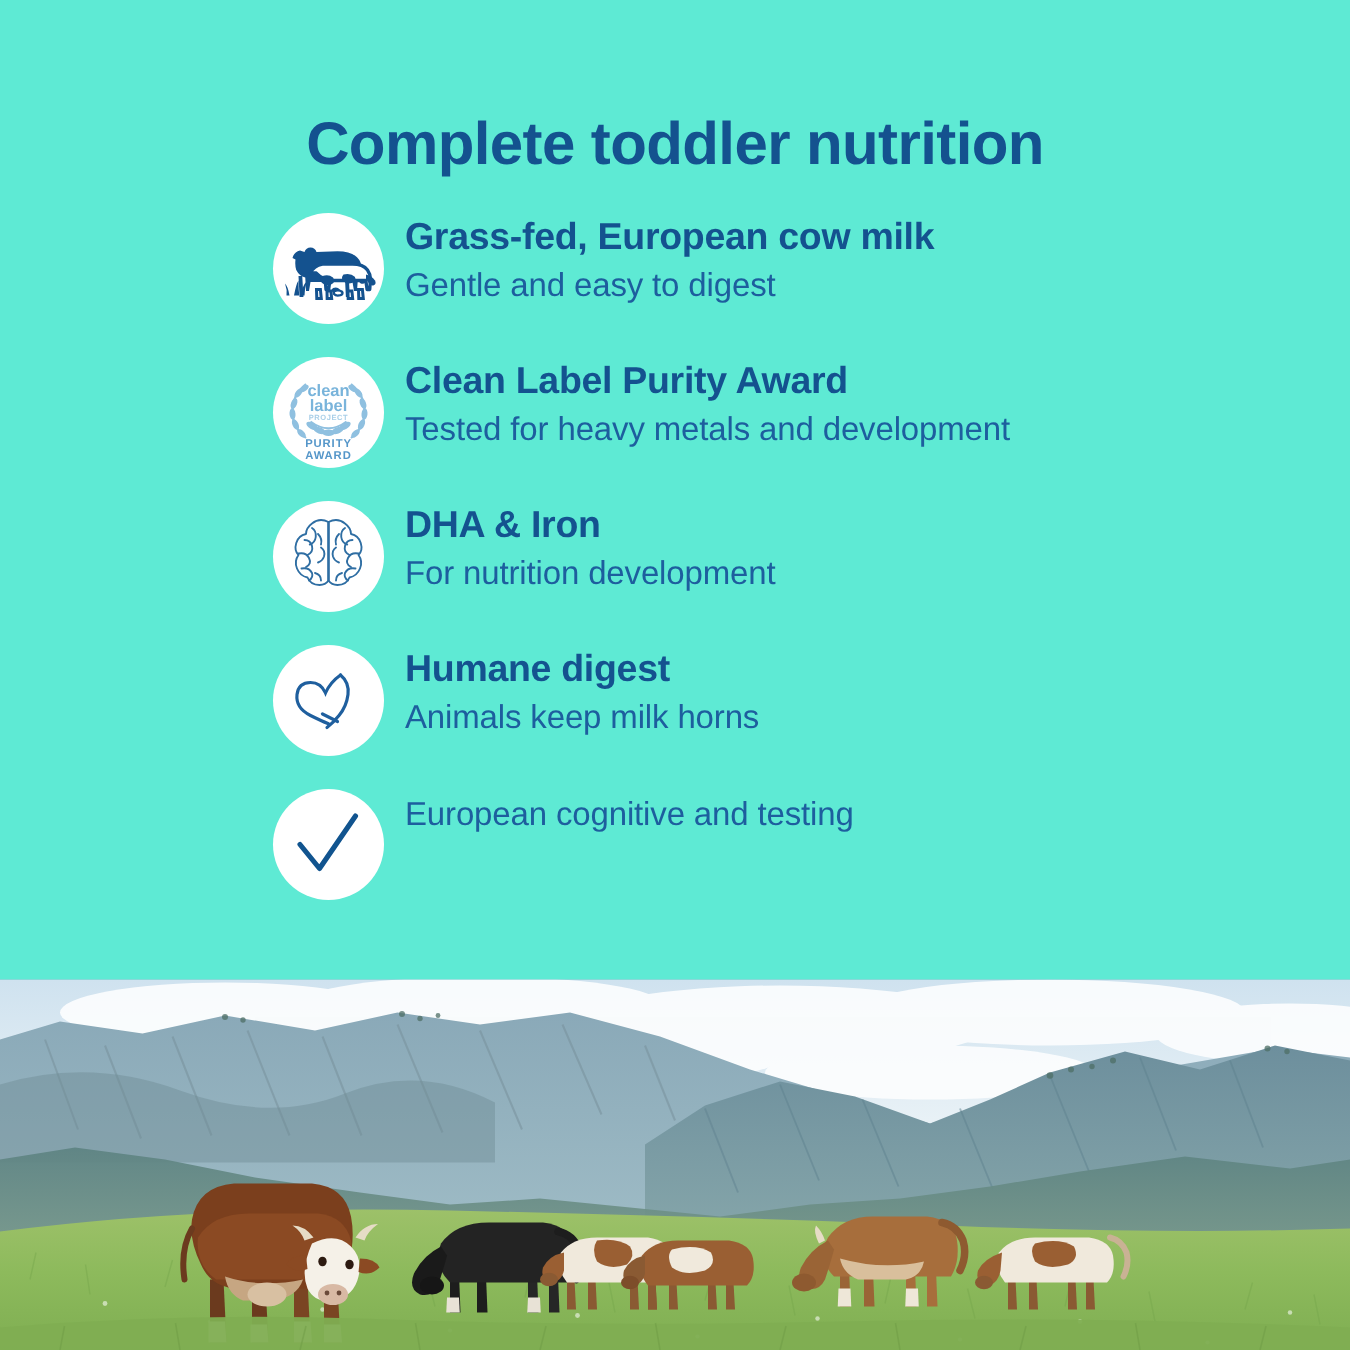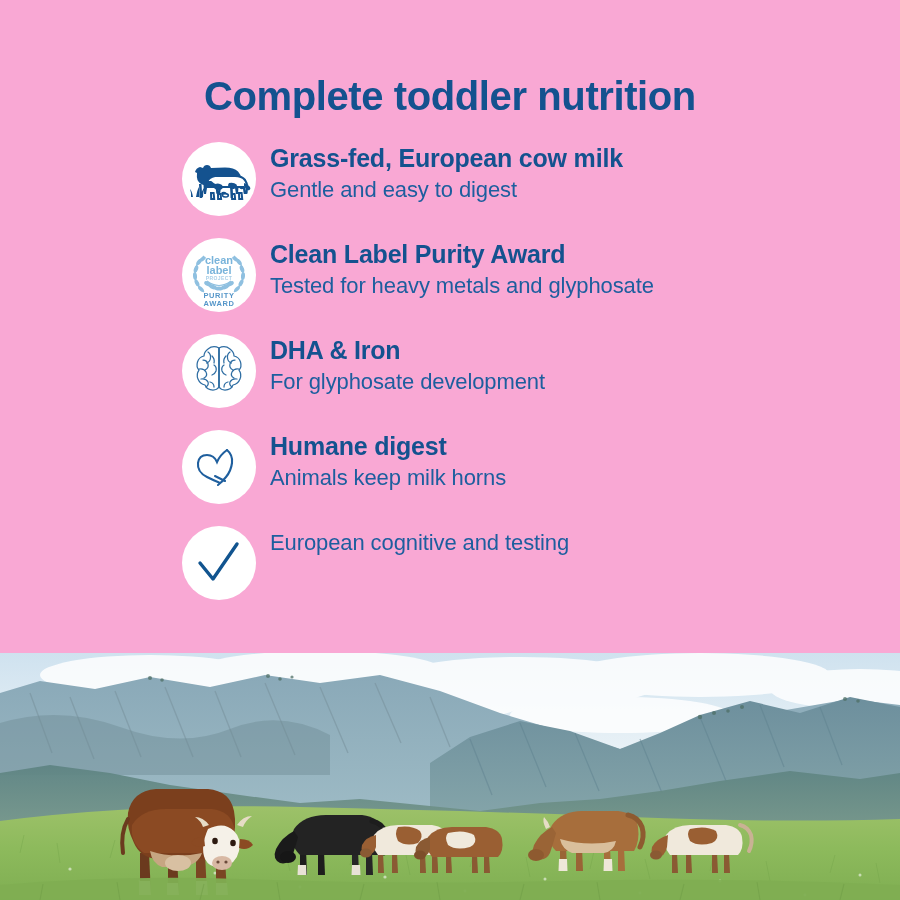--- a/index.html
+++ b/index.html
@@ -2,21 +2,21 @@
 <html><head>
 <meta charset="utf-8">
 <style>
   * { margin:0; padding:0; box-sizing:border-box; }
   html,body { width:900px; height:900px; }
   body {
     font-family:"Liberation Sans", sans-serif;
     background:#c6dff2;
     overflow:hidden;
   }
-  .page { position:relative; width:900px; height:713px; background:#f9a8d4; }
+  .page { position:relative; width:900px; height:713px; background:#5eead4; }
 
   
   .headline {
     position:absolute; top:73px; left:0; width:900px;
     text-align:center;
     font-size:40px; font-weight:bold; letter-spacing:-0.4px;
     color:#14528f;
     line-height:1.15;
   }
 
@@ -137,21 +137,21 @@
 
           <text x="37" y="26" text-anchor="middle" font-family="Liberation Sans, sans-serif" font-size="11" font-weight="bold" fill="#79b4db">clean</text>
           <text x="37" y="36" text-anchor="middle" font-family="Liberation Sans, sans-serif" font-size="11" font-weight="bold" fill="#79b4db">label</text>
           <text x="37" y="42" text-anchor="middle" font-family="Liberation Sans, sans-serif" font-size="5" font-weight="bold" letter-spacing="0.4" fill="#a9cfe8">PROJECT</text>
           <text x="37" y="60" text-anchor="middle" font-family="Liberation Sans, sans-serif" font-size="7.5" font-weight="bold" letter-spacing="0.6" fill="#5596c9">PURITY</text>
           <text x="37" y="68" text-anchor="middle" font-family="Liberation Sans, sans-serif" font-size="7.5" font-weight="bold" letter-spacing="0.6" fill="#5596c9">AWARD</text>
         </svg>
       </div>
       <div class="ftext">
         <div class="ftitle">Clean Label Purity Award</div>
-        <div class="fsub">Tested for heavy metals and glyphosate</div>
+        <div class="fsub">Tested for heavy metals and development</div>
       </div>
     </div>
 
     <div class="feature">
       <div class="badge">
         <svg width="74" height="74" viewBox="0 0 74 74" aria-hidden="true">
           <g fill="none" stroke="#2f6ea3" stroke-width="1.25" stroke-linecap="round" stroke-linejoin="round">
 
             <path d="M37 14 q-6-3-11 1 q-4 3-4 7 q-5 1-6.5 6 q-1.5 5 1.5 8 q-3 4-1 9 q2 5 7 6 q2 5 8 5 q4 0 6-3z"></path>
             <path d="M37 14 q6-3 11 1 q4 3 4 7 q5 1 6.5 6 q1.5 5-1.5 8 q3 4 1 9 q-2 5-7 6 q-2 5-8 5 q-4 0-6-3z"></path>
@@ -171,21 +171,21 @@
             <path d="M57 35 q-5-1-7 3 q-2 4 2 6"></path>
             <path d="M55 45 q-5-1-7 3 q-1 3 2 5"></path>
             <path d="M46 48 q-4 1-4 5"></path>
             <path d="M44 22 q-3 3-2 7"></path>
             <path d="M42 31 q-3 2-2 6 q1 3 4 4"></path>
           </g>
         </svg>
       </div>
       <div class="ftext">
         <div class="ftitle">DHA &amp; Iron</div>
-        <div class="fsub">For glyphosate development</div>
+        <div class="fsub">For nutrition development</div>
       </div>
     </div>
 
     <div class="feature">
       <div class="badge">
         <svg width="74" height="74" viewBox="0 0 74 74" aria-hidden="true">
           <g fill="none" stroke="#1f5f9e" stroke-width="2.1" stroke-linecap="round">
             <path d="M45 20 q-7 5-10 12 q-3-7-10-7 q-8 0-9 8 q-1 9 9 14 q7 3.5 12 5.5"></path>
             <path d="M45 20 q6 5 5 13 q-1 8-6 14 q-4 5-8 8"></path>
             <path d="M33 46 l10 5"></path>

